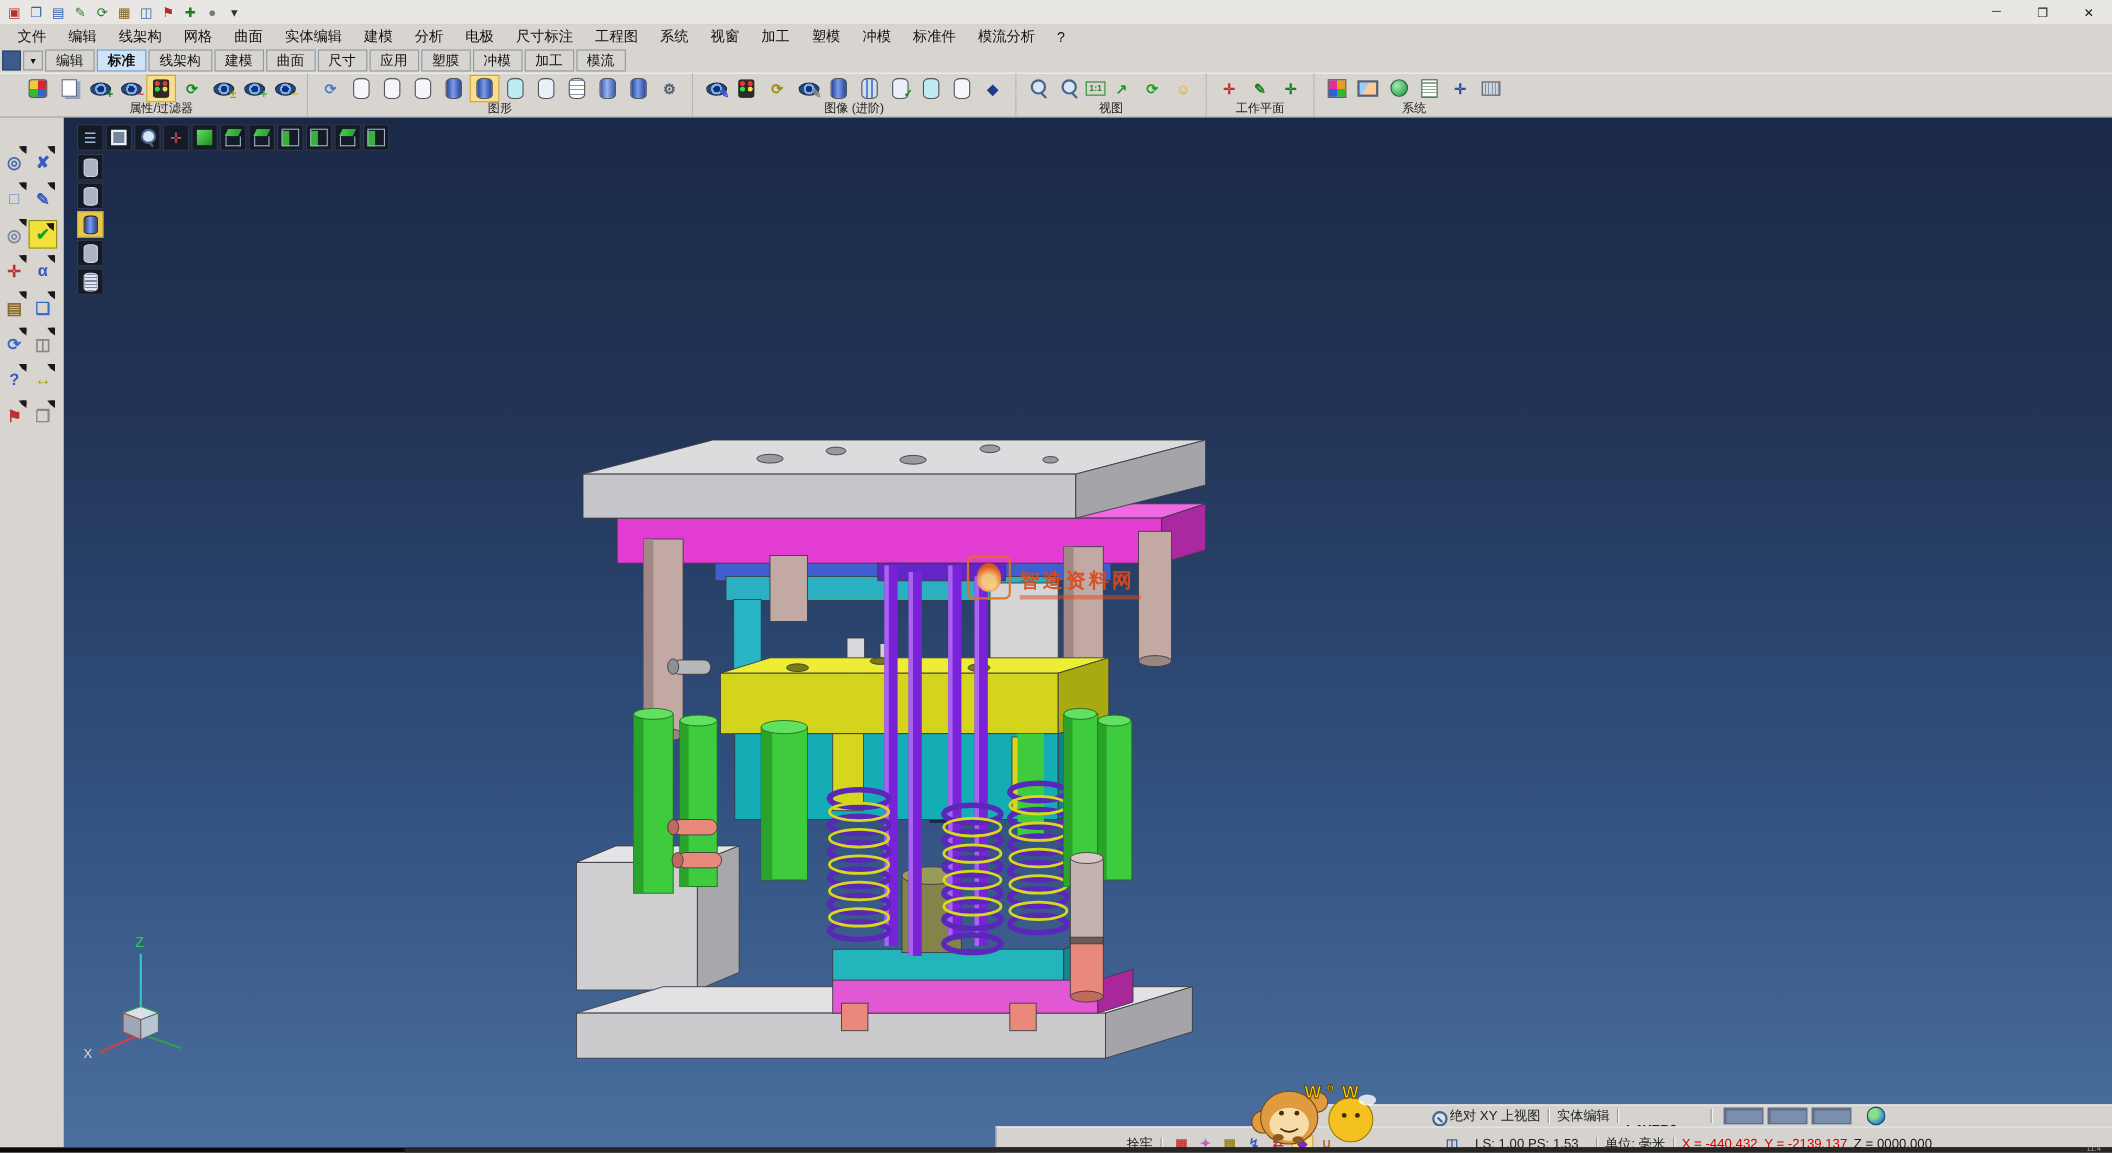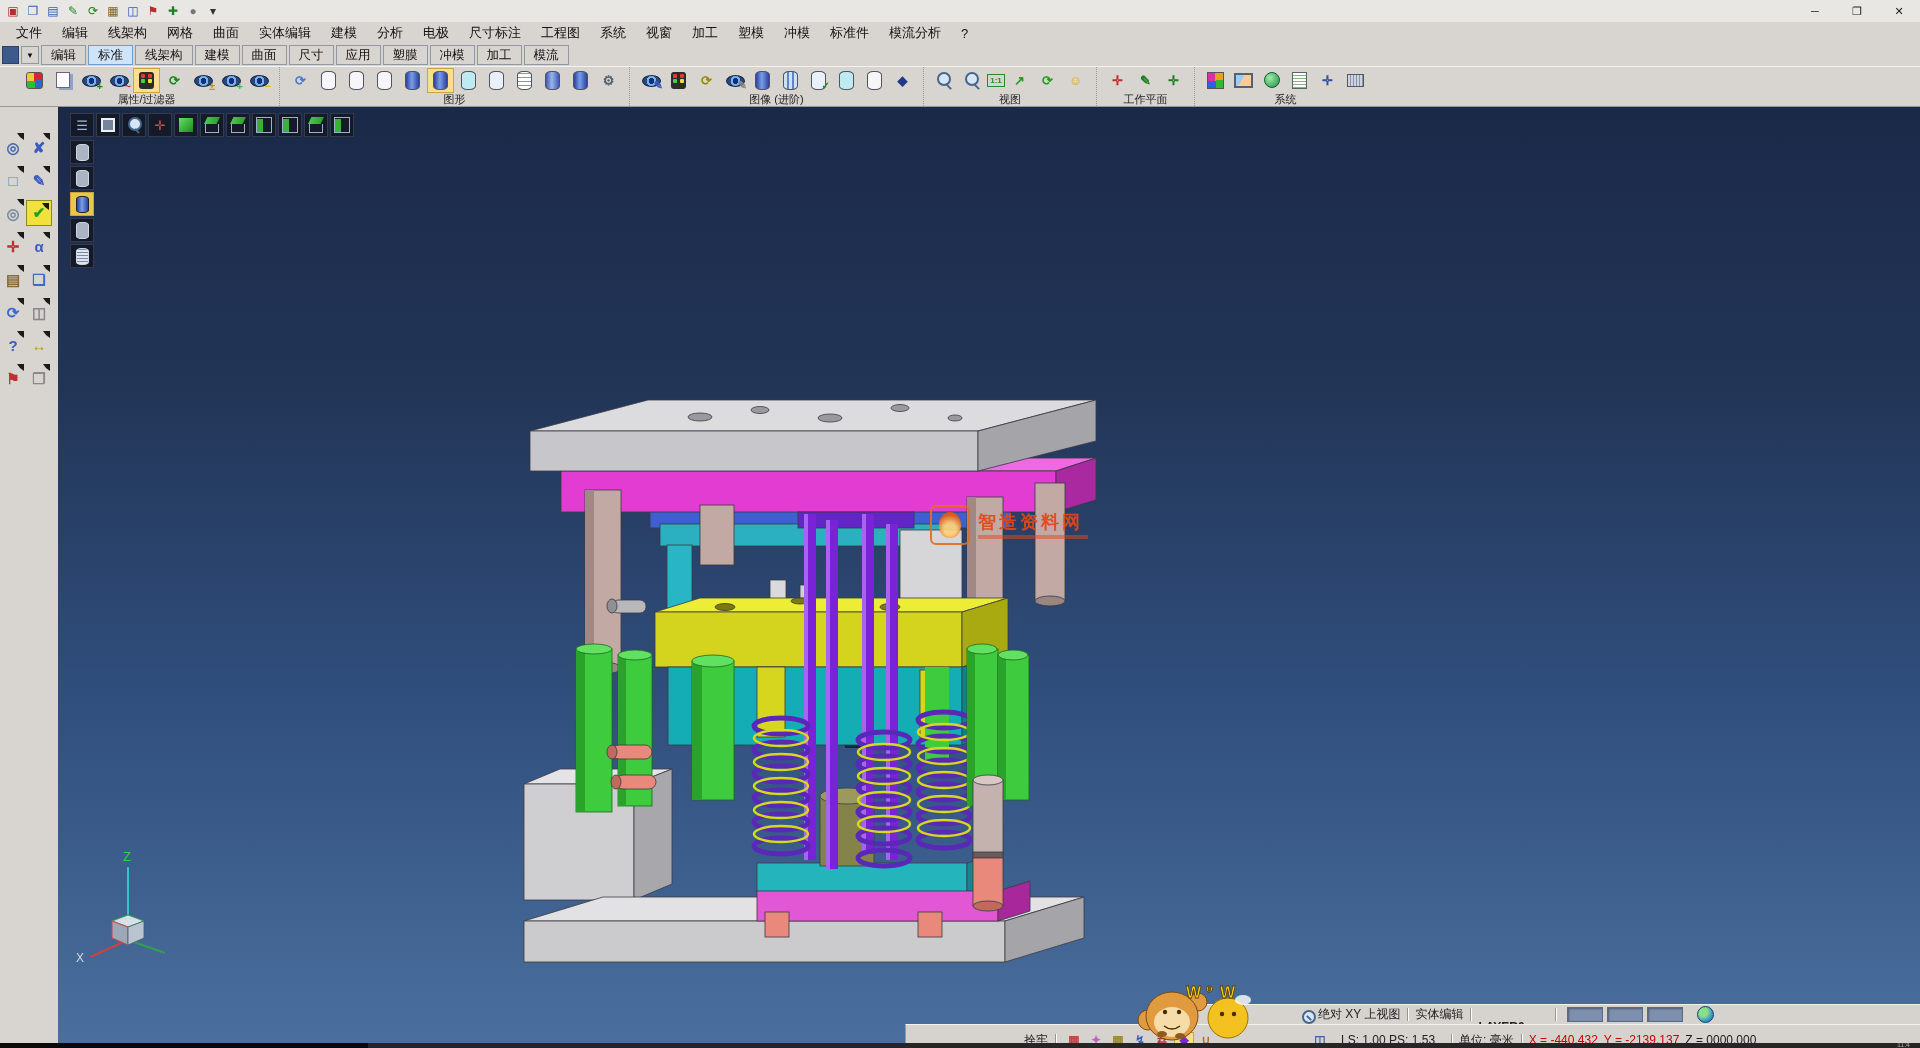--- a/index.html
+++ b/index.html
@@ -21,21 +21,21 @@
   .menubar{position:absolute;left:0;top:22px;width:1920px;height:22px;background:#d8d5d0;
            display:flex;align-items:center;padding-left:6px;box-sizing:border-box;}
   .mi{padding:2px 10px;font-size:13px;color:#111;}
 
   
   .tabrow{position:absolute;left:0;top:44px;width:1920px;height:22px;background:#d8d5d0;
           display:flex;align-items:center;gap:2px;padding-left:2px;box-sizing:border-box;}
   .tab-corner{width:15px;height:16px;background:#3c5a8c;border:1px solid #2a4168;}
   .tab{padding:1px 9px;font-size:12.5px;border:1px solid #9098a2;background:#d8d5d0;height:16px;
        display:flex;align-items:center;}
-  .tab.active{background:#cfe4f7;border-color:#6f9cc8;font-weight:normal;}
+  .tab.active{background:#cfe4f7;border-color:#6f9cc8;font-weight:bold;}
   .tab-caret{border:1px solid #9098a2;width:16px;height:16px;display:flex;align-items:center;
              justify-content:center;font-size:8px;background:#d8d5d0;}
 
   
   .toolbar{position:absolute;left:0;top:66px;width:1920px;height:41px;background:#d8d5d0;
            border-top:1px solid #f4f2ef;border-bottom:1px solid #979791;display:flex;padding-left:14px;box-sizing:border-box;}
   .tgroup{display:flex;flex-direction:column;padding:0 7px;border-left:1px dotted #9a9a95;}
   .tgroup:first-child{border-left:none;}
   .tg-icons{display:flex;align-items:center;gap:1px;height:27px;}
   .tg-label{font-size:11px;text-align:center;color:#222;line-height:13px;}
@@ -110,21 +110,21 @@
     background:repeating-linear-gradient(0deg,#dfe6f0 0 2px,#7b87a8 2px 3px);}
   .vs-frame::before{content:"";position:absolute;inset:4px;border:2px solid #eceff4;background:#76849c;}
   .vc-solid::before{content:"";position:absolute;inset:4px;background:linear-gradient(135deg,#62e062,#1c8a1c);}
   .vc-top::before{content:"";position:absolute;left:3px;right:3px;top:3px;height:7px;
     background:linear-gradient(90deg,#4ad04a,#2a9a2a);clip-path:polygon(22% 0,100% 0,78% 100%,0 100%);}
   .vc-top::after{content:"";position:absolute;left:4px;right:4px;top:10px;bottom:3px;
     border:1px solid #9fb0c8;border-top:none;}
   .vc-face::before{content:"";position:absolute;left:3px;top:5px;width:7px;bottom:3px;background:#39b039;}
   .vc-face::after{content:"";position:absolute;inset:3px;border:1px solid #9fb0c8;}
 
-  .watermark{position:absolute;left:872px;top:398px;display:flex;align-items:center;gap:8px;opacity:.92;}
+  .watermark{position:absolute;left:821px;top:398px;display:flex;align-items:flex-end;gap:8px;opacity:.92;}
   .wm-emblem{width:36px;height:36px;border:2px solid #e07020;border-radius:6px;display:flex;
     align-items:center;justify-content:center;}
   .wm-emblem::before{content:"";width:22px;height:26px;border-radius:50% 50% 45% 45%;
     background:radial-gradient(circle at 50% 65%,#ffd27a 0 30%,#e85a10 70%);}
   .wm-text{font-size:18px;font-weight:bold;color:#e04818;letter-spacing:3px;line-height:20px;}
   .wm-sub{width:110px;height:4px;background:#e04818;opacity:.55;margin-top:3px;}
 
   .mascot{position:absolute;right:0;bottom:0;z-index:30;}
 
   

